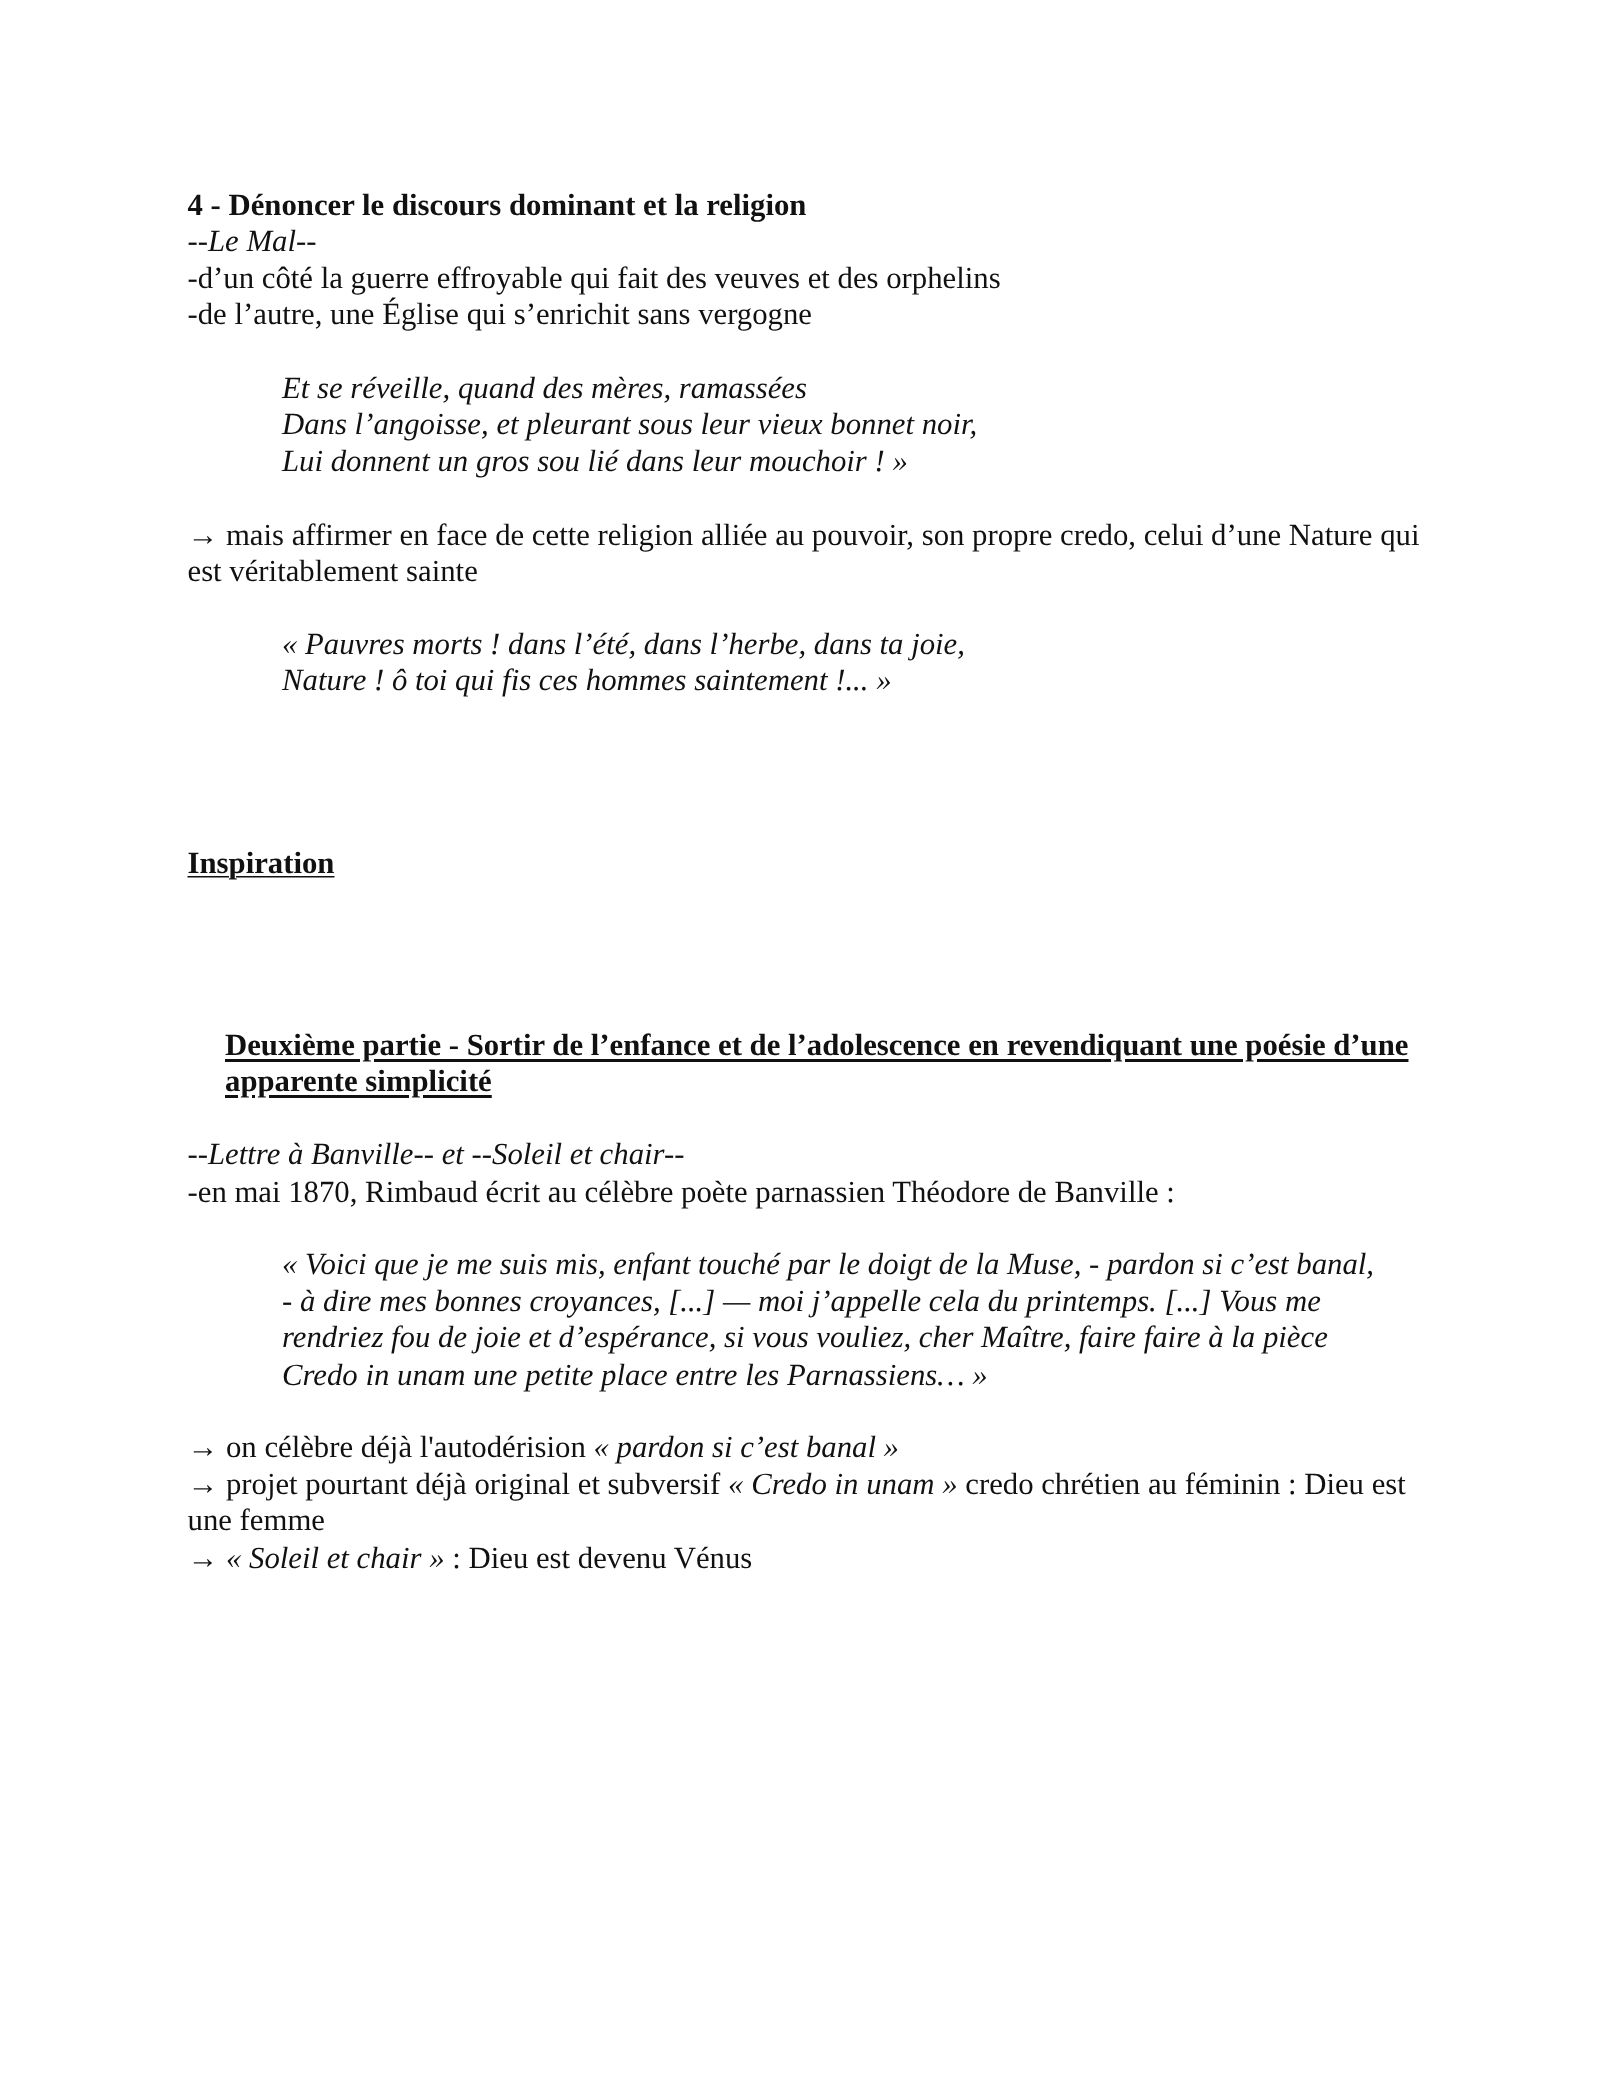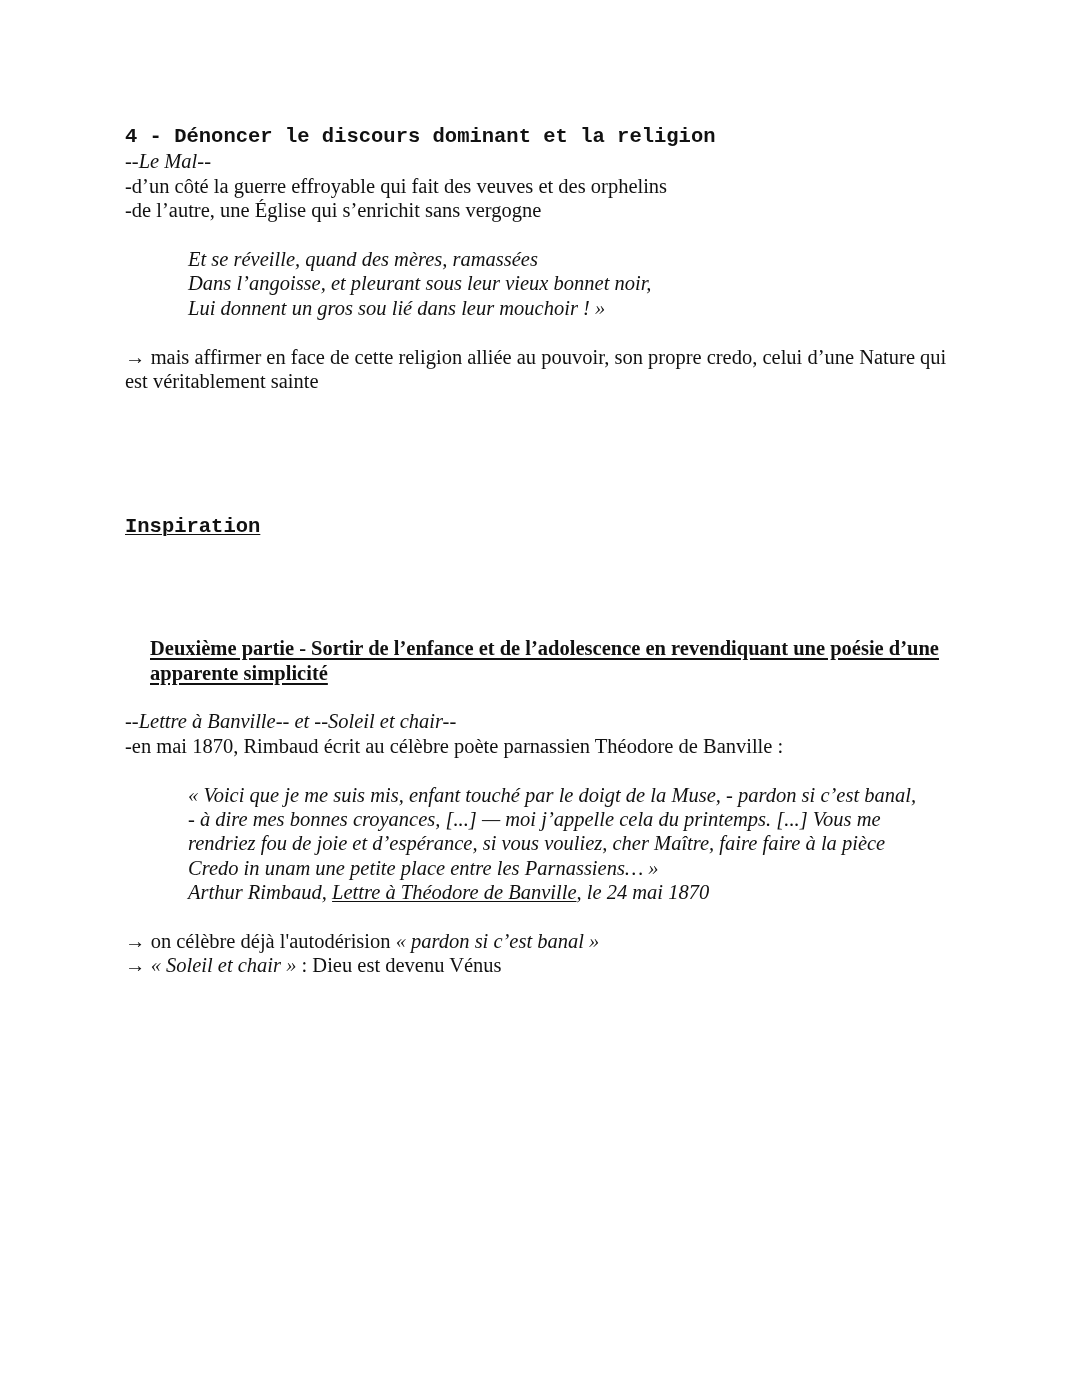--- a/index.html
+++ b/index.html
@@ -18,21 +18,21 @@
       line-height: 24.4px;
     }
     .page {
       position: absolute;
       left: 125px;
       top: 125px;
       width: 830px;
     }
     .line { display: block; white-space: nowrap; }
     .wrap { display: block; white-space: normal; }
-    .bold { font-weight: bold; font-family: Liberation Mono, monospace; }
+    .bold { font-weight: bold; }
     .italic { font-style: italic; }
     .u { text-decoration: underline; text-decoration-thickness: 1px; text-underline-offset: 2px; }
     .quote {
       margin-left: 63px;
       font-style: italic;
     }
     .gap1 { height: 24.4px; }
     .gap4 { height: 97px; }
     .arrow { font-style: normal; }
     .section-title {
@@ -60,20 +60,24 @@
     <span class="line">Dans l’angoisse, et pleurant sous leur vieux bonnet noir,</span>
     <span class="line">Lui donnent un gros sou lié dans leur mouchoir ! »</span>
   </div>
 
   <div class="gap1"></div>
 
   <span class="wrap"><span class="arrow">→</span><span> mais affirmer en face de cette religion alliée au pouvoir, son propre credo, celui d’une Nature qui est véritablement sainte</span></span>
 
   <div class="gap1"></div>
 
+  <div class="quote">
+    <span class="line">« Pauvres morts ! dans l’été, dans l’herbe, dans ta joie,</span>
+    <span class="line">Nature ! ô toi qui fis ces hommes saintement !... »</span>
+  </div>
 
   <div class="gap4"></div>
 
   <span class="line bold u">Inspiration</span>
 
   <div style="height: 97px;"></div>
 
   <span class="wrap section-title">Deuxième partie - Sortir de l’enfance et de l’adolescence en revendiquant une poésie d’une apparente simplicité</span>
 
   <div class="gap1"></div>
@@ -81,21 +85,21 @@
   <span class="line italic">--Lettre à Banville-- et --Soleil et chair--</span>
   <span class="line">-en mai 1870, Rimbaud écrit au célèbre poète parnassien Théodore de Banville :</span>
 
   <div class="gap1"></div>
 
   <div class="quote">
     <span class="line">« Voici que je me suis mis, enfant touché par le doigt de la Muse, - pardon si c’est banal,</span>
     <span class="line">- à dire mes bonnes croyances, [...] — moi j’appelle cela du printemps. [...] Vous me</span>
     <span class="line">rendriez fou de joie et d’espérance, si vous vouliez, cher Maître, faire faire à la pièce</span>
     <span class="line">Credo in unam une petite place entre les Parnassiens… »</span>
-    <span class="line"><span>Arthur Rimbaud, </span><span class="u">Lettre à Théodore de Banville</span><span>, le 24 mai 1870</span></span>
   </div>
 
   <div class="gap1"></div>
 
   <span class="wrap"><span class="arrow">→</span><span> on célèbre déjà l'autodérision </span><span class="italic">« pardon si c’est banal »</span><span></span></span>
+  <span class="wrap"><span class="arrow">→</span><span> projet pourtant déjà original et subversif </span><span class="italic">« Credo in unam »</span><span> credo chrétien au féminin : Dieu est une femme</span></span>
   <span class="wrap"><span class="arrow">→</span><span> </span><span class="italic">« Soleil et chair »</span><span> : Dieu est devenu Vénus</span></span>
 
 </div>
 
 </body></html>

